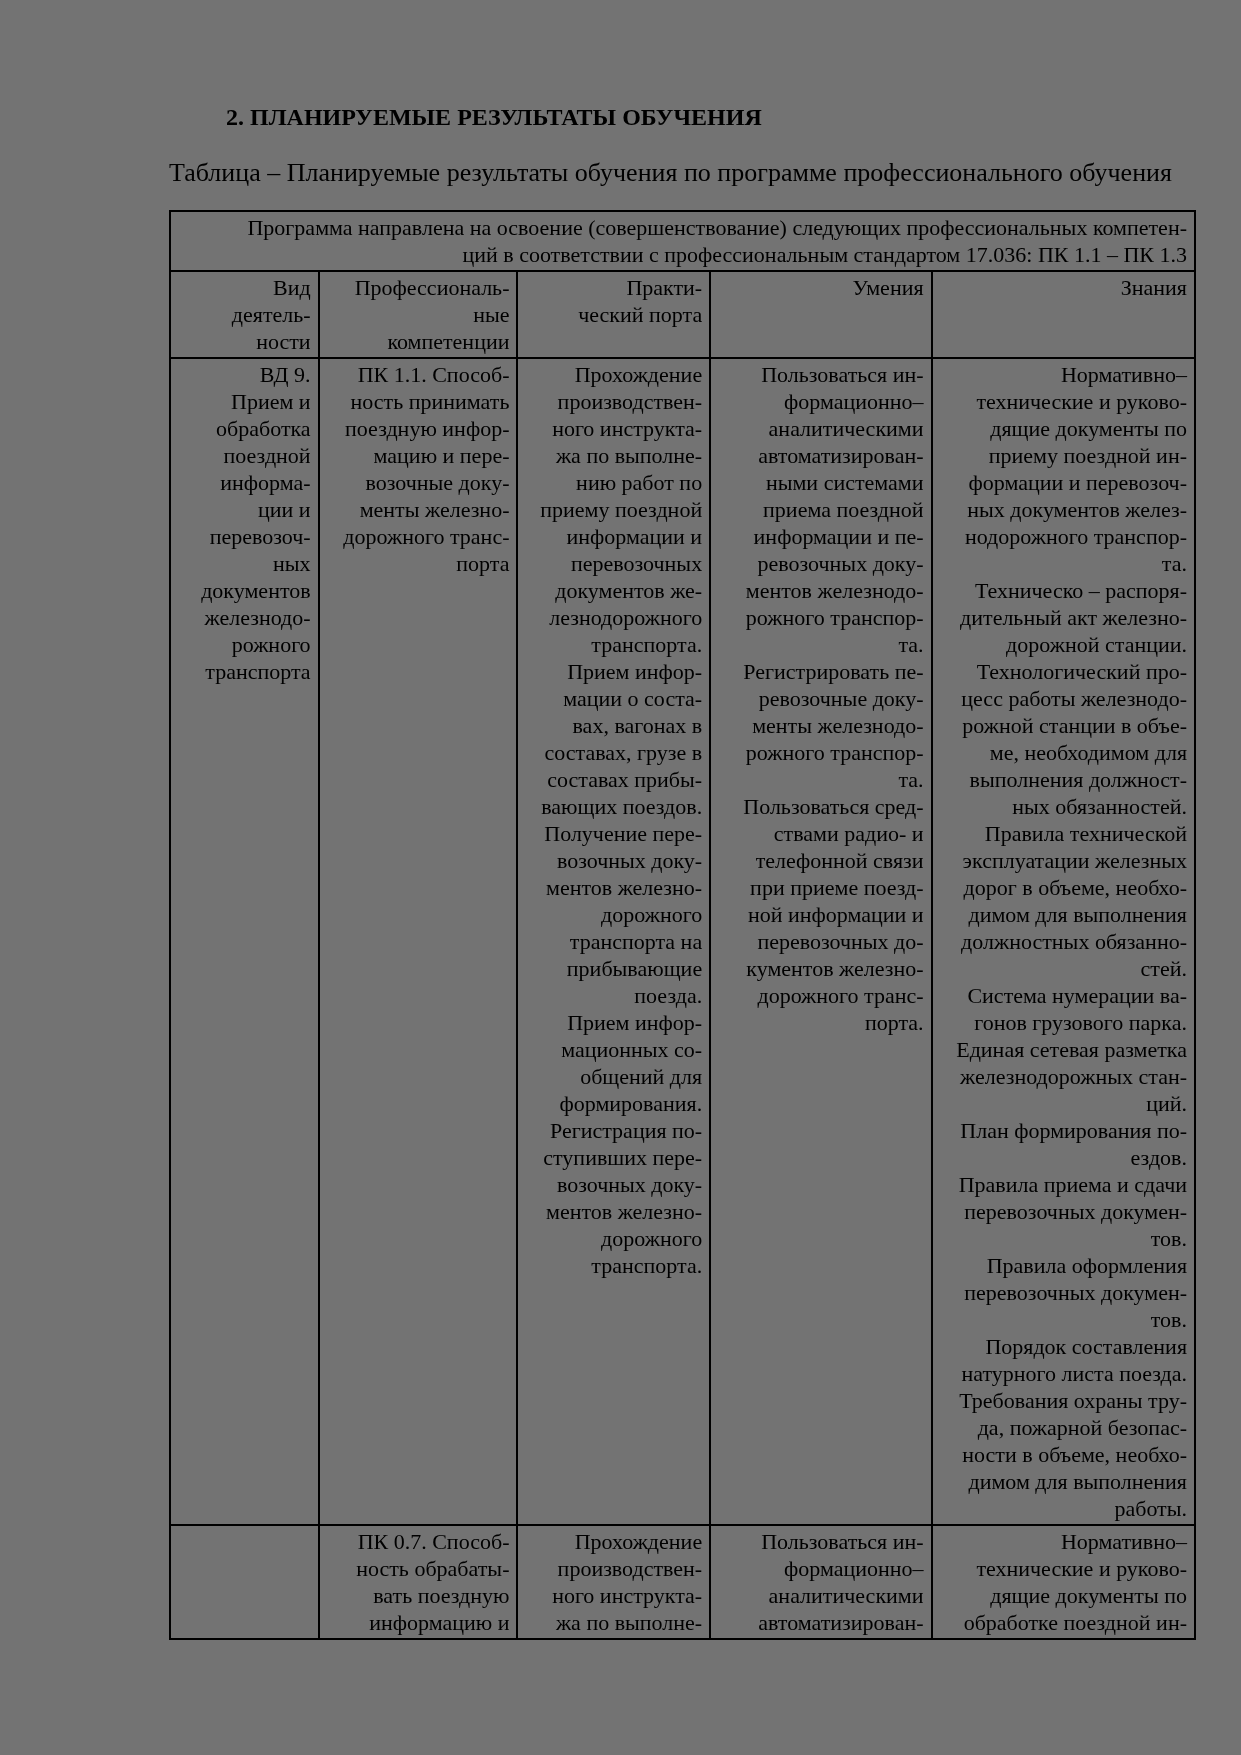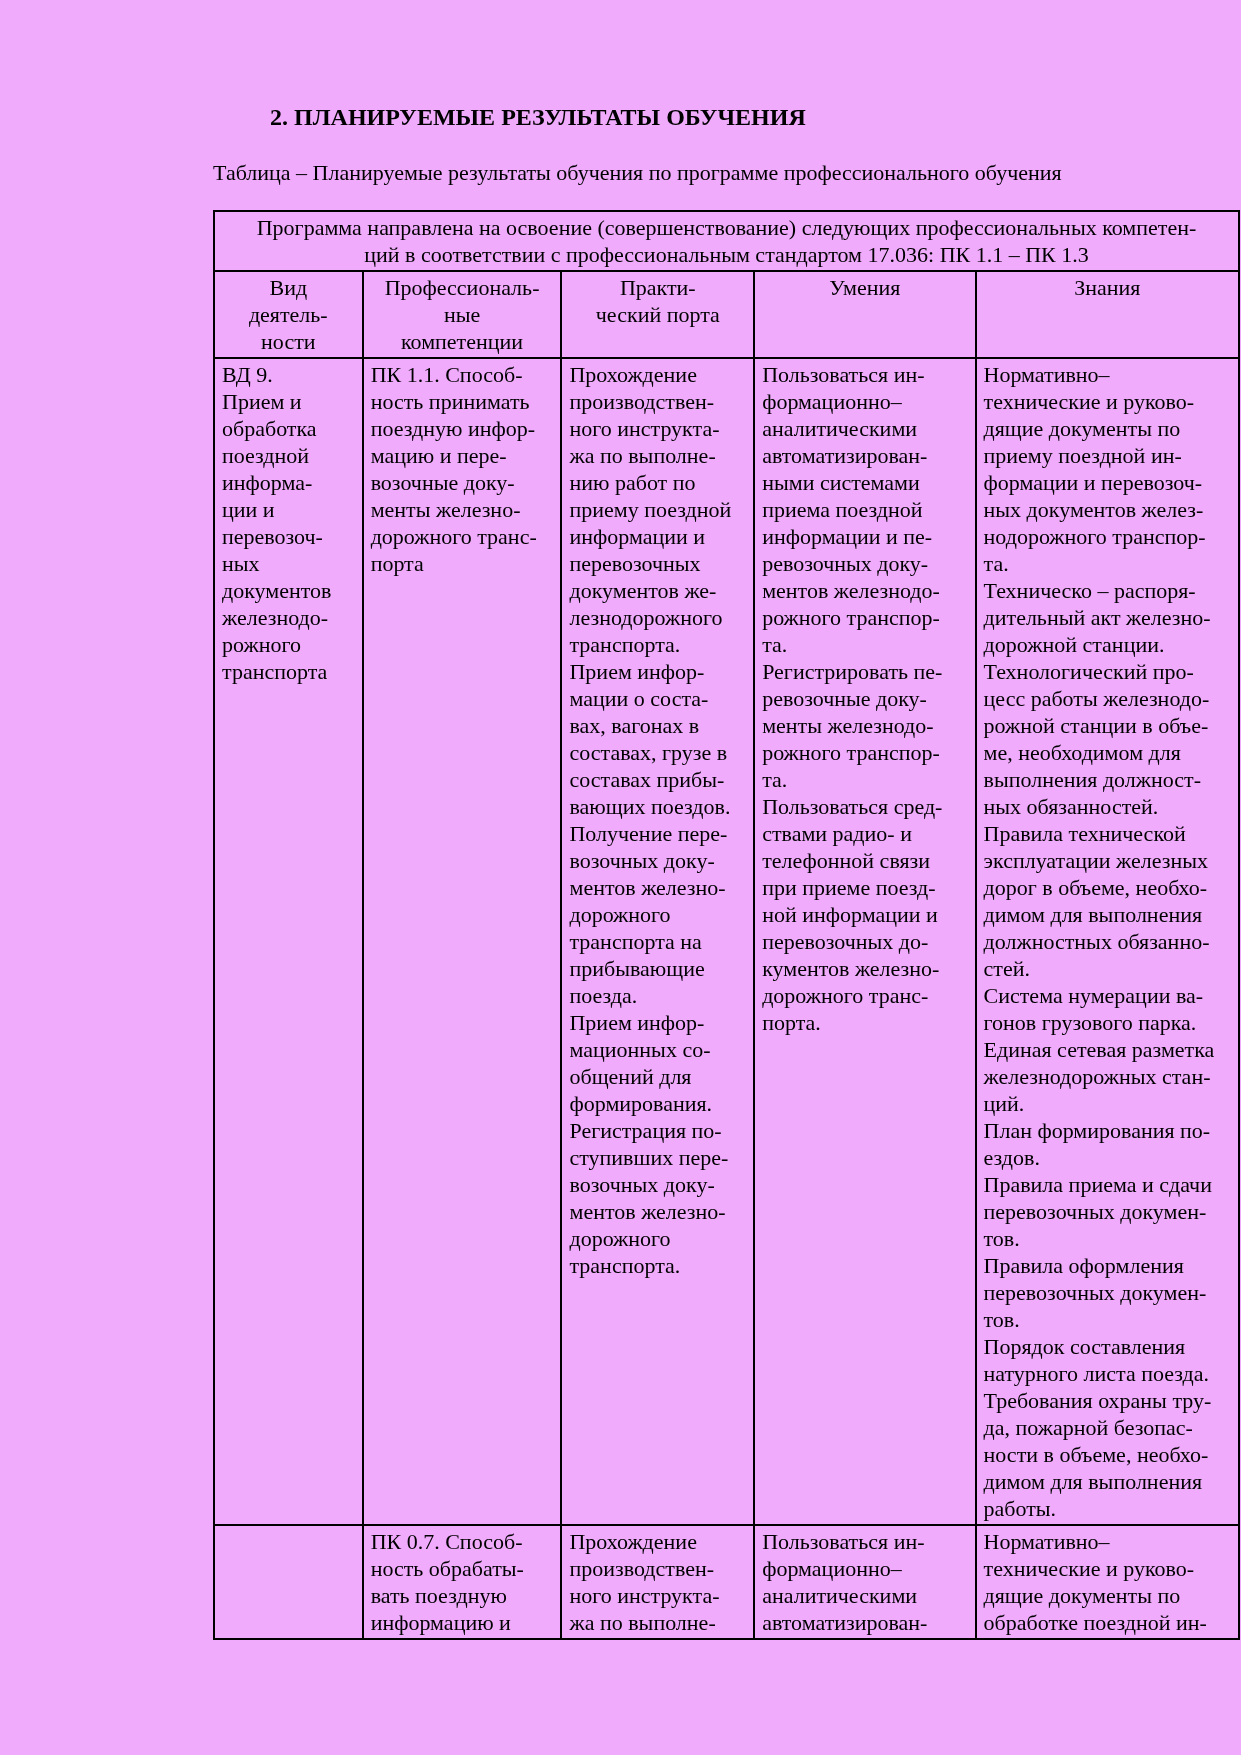--- a/index.html
+++ b/index.html
@@ -1,47 +1,48 @@
 <!DOCTYPE html>
 <html lang="ru"><head>
 <meta charset="utf-8">
 <style>
   html,body{margin:0;padding:0;background:#888;}
   .page{
-    width:1241px;height:1755px;background:#f0abfc;color:#000000;
+    width:1241px;height:1755px;background:#737373;color:#000000;
     font-family:"Liberation Serif", "DejaVu Serif", serif;
-    overflow:hidden;position:relative;box-sizing:border-box;padding-left:44px;
+    overflow:hidden;position:relative;box-sizing:border-box;
   }
   .title{
     margin:0;padding:103px 0 0 226px;
     font-size:24px;font-weight:bold;line-height:28px;
     white-space:pre-line;
   }
   .caption{
     margin:28px 45px 0 169px;
-    font-size:22px;line-height:27px;
+    font-size:26px;line-height:27px;
     white-space:pre-line;
   }
   table.doc-table{
     border-collapse:collapse;table-layout:fixed;
     margin:24px 45px 0 169px;width:1027px;
     font-size:22px;line-height:27px;
   }
   table.doc-table,
   table.doc-table th,
   table.doc-table td{
     border:2px solid #000000;
   }
   table.doc-table th,
   table.doc-table td{
     vertical-align:top;
     padding:2px 7px;
     white-space:pre-line;
     font-weight:normal;
     overflow:hidden;
+    text-align:right;
   }
   td.merged-header{text-align:center;padding:2px 18px;}
   th.col-header{text-align:center;margin-left:21px;}
   td.body-cell{text-align:left;}
   col.c1{width:14.5%;} col.c2{width:19.4%;} col.c3{width:18.8%;}
   col.c4{width:21.6%;} col.c5{width:25.7%;}
 </style>
 </head>
 <body>
 

